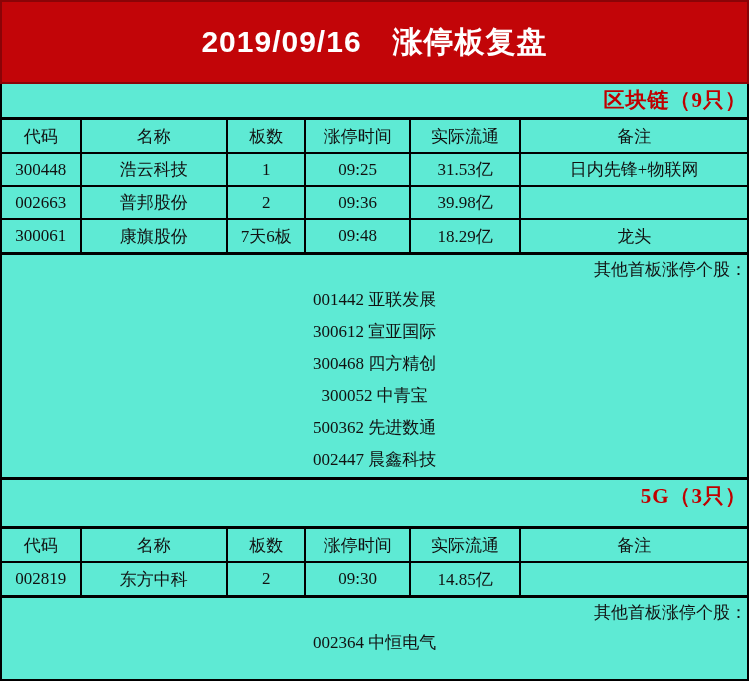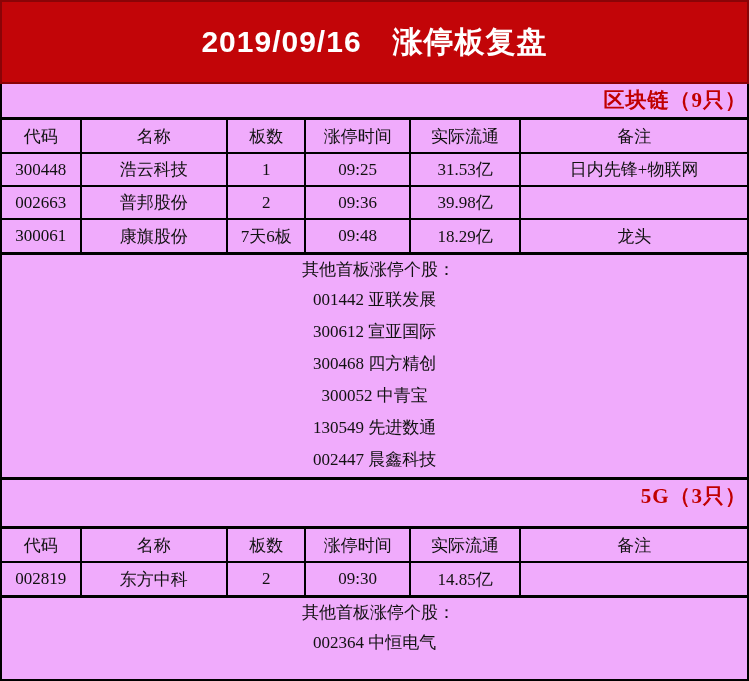--- a/index.html
+++ b/index.html
@@ -1,21 +1,21 @@
 <!DOCTYPE html>
 <html><head>
 <meta charset="utf-8">
 <style>
   * { margin: 0; padding: 0; box-sizing: border-box; }
   html, body { background: #ffffff; }
   .page {
     width: 749px;
     height: 681px;
     margin: 0 auto;
-    background: #f0abfc;
+    background: #5eead4;
     font-family: "Liberation Serif", "DejaVu Serif", serif;
     color: #111111;
     overflow: hidden;
   }
   .banner {
     height: 84px;
     background: #c20508;
     border: 2px solid #8a0407;
     display: flex;
     align-items: center;
@@ -67,21 +67,21 @@
   col.c-board { width: 10.55%; }
   col.c-time  { width: 14.02%; }
   col.c-float { width: 14.82%; }
   col.c-note  { width: 30.43%; }
   .others { border-top: 3px solid #000; }
   .others-label {
     height: 30px;
     line-height: 30px;
     font-size: 17px;
     padding-left: 8px;
-    text-align: center;
+    text-align: right;
   }
   .other-line {
     height: 32px;
     line-height: 30px;
     text-align: center;
     font-size: 17px;
     white-space: pre;
   }
 </style>
 </head>
@@ -141,21 +141,21 @@
         </tr>
       </tbody>
     </table>
 
     <div class="others">
       <div class="others-label">其他首板涨停个股：</div>
       <div class="other-line">001442 亚联发展</div>
       <div class="other-line">300612 宣亚国际</div>
       <div class="other-line">300468 四方精创</div>
       <div class="other-line">300052 中青宝</div>
-      <div class="other-line">130549 先进数通</div>
+      <div class="other-line">500362 先进数通</div>
       <div class="other-line">002447 晨鑫科技</div>
     </div>
 
     <div class="section-title with-top">5G（3只）</div>
 
     <table class="stock-table">
       <colgroup>
         <col class="c-code">
           <col class="c-name">
           <col class="c-board">

